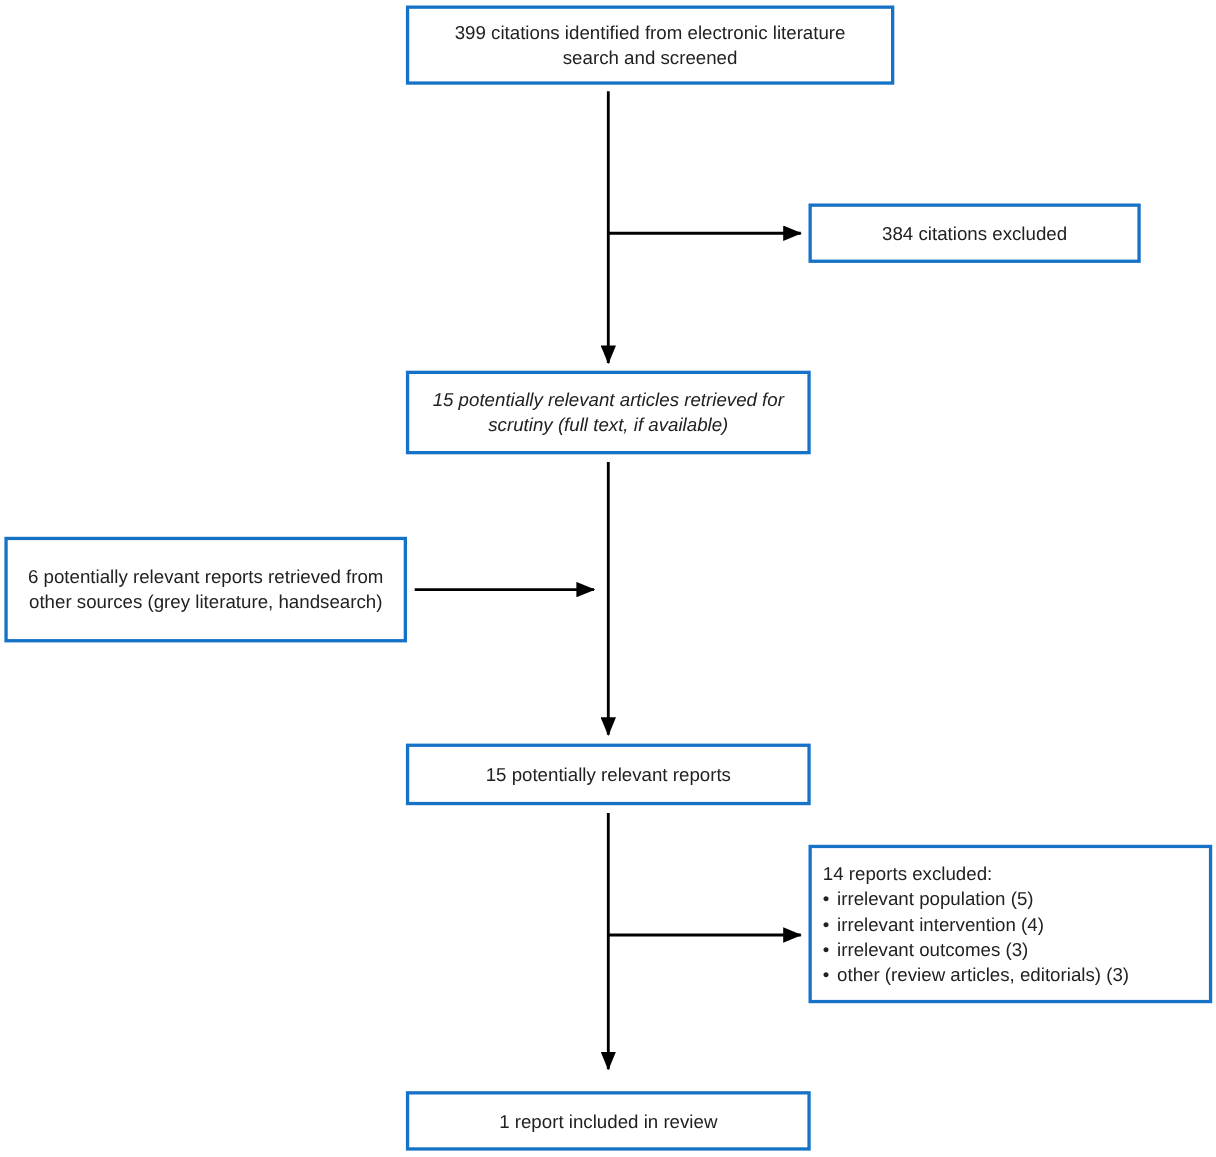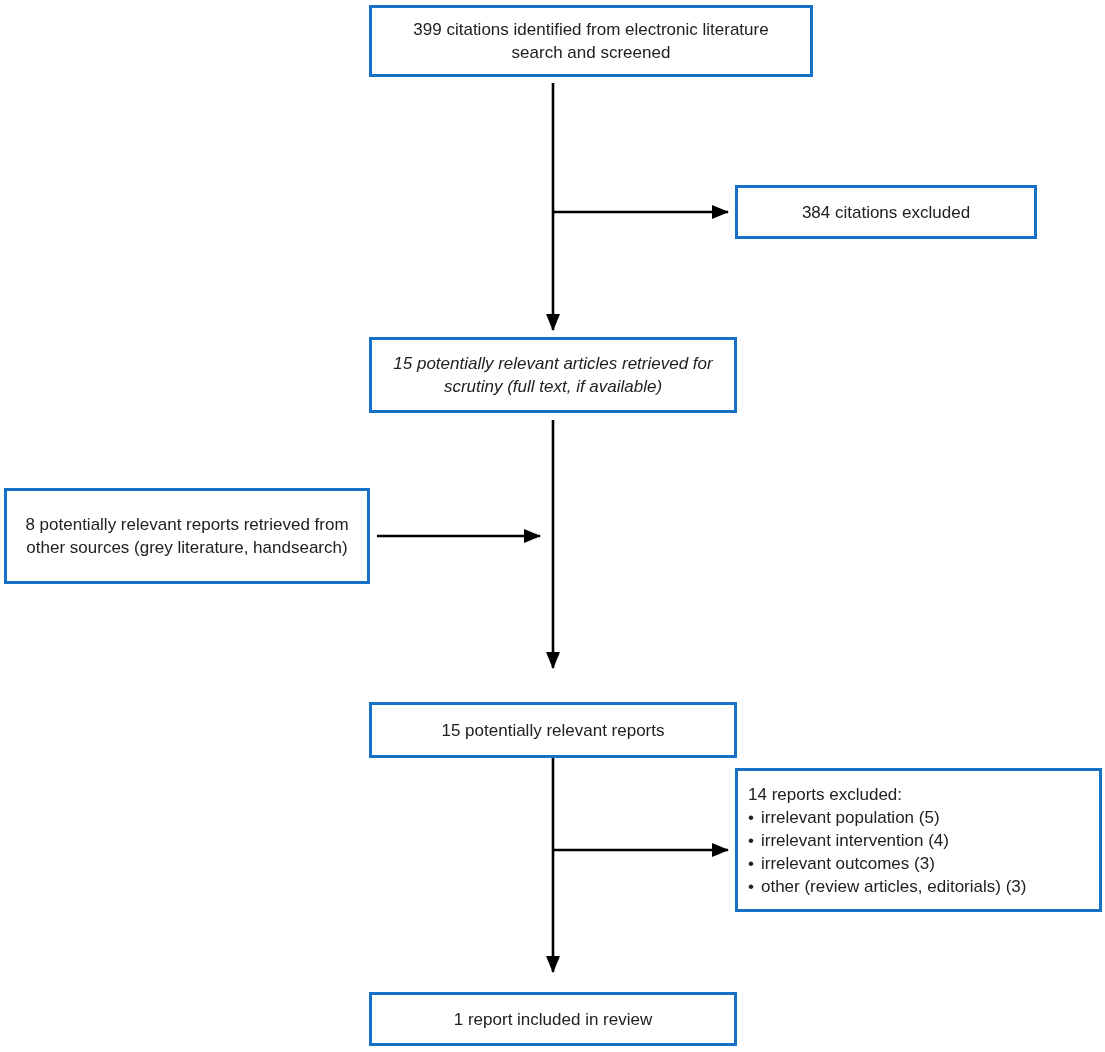--- a/index.html
+++ b/index.html
@@ -36,21 +36,21 @@
   .flow-box.align-left {
     text-align: left;
     justify-content: flex-start;
     align-items: center;
   }
   
   .box-identified        { left: 369px; top: 5px;   width: 444px; height: 72px; }
   .box-citations-excluded{ left: 735px; top: 185px; width: 302px; height: 54px; }
   .box-retrieved         { left: 369px; top: 337px; width: 368px; height: 76px; font-style: italic; }
   .box-other-sources     { left: 4px;   top: 488px; width: 366px; height: 96px; }
-  .box-relevant-reports  { left: 369px; top: 702px; width: 368px; height: 56px; }
+  .box-relevant-reports  { left: 369px; top: 676px; width: 368px; height: 56px; }
   .box-reports-excluded  { left: 735px; top: 768px; width: 367px; height: 144px; padding: 10px 14px 10px 10px; }
   .box-included          { left: 369px; top: 992px; width: 368px; height: 54px; }
 
   .exclusion-list { list-style: none; }
   .exclusion-list li { display: flex; }
   .exclusion-list .bullet { margin-right: 7px; }
 
   svg.arrows {
     position: absolute;
     left: 0; top: 0;
@@ -90,21 +90,21 @@
 
   <div class="flow-box box-citations-excluded">
     <span>384 citations excluded</span>
   </div>
 
   <div class="flow-box box-retrieved">
     <span>15 potentially relevant articles retrieved for scrutiny (full text, if available)</span>
   </div>
 
   <div class="flow-box box-other-sources">
-    <span>8 potentially relevant reports retrieved from other sources (grey literature, handsearch)</span>
+    <span>6 potentially relevant reports retrieved from other sources (grey literature, handsearch)</span>
   </div>
 
   <div class="flow-box box-relevant-reports">
     <span>15 potentially relevant reports</span>
   </div>
 
   <div class="flow-box box-reports-excluded align-left">
     <div>
       <div>14 reports excluded:</div>
       <ul class="exclusion-list">

